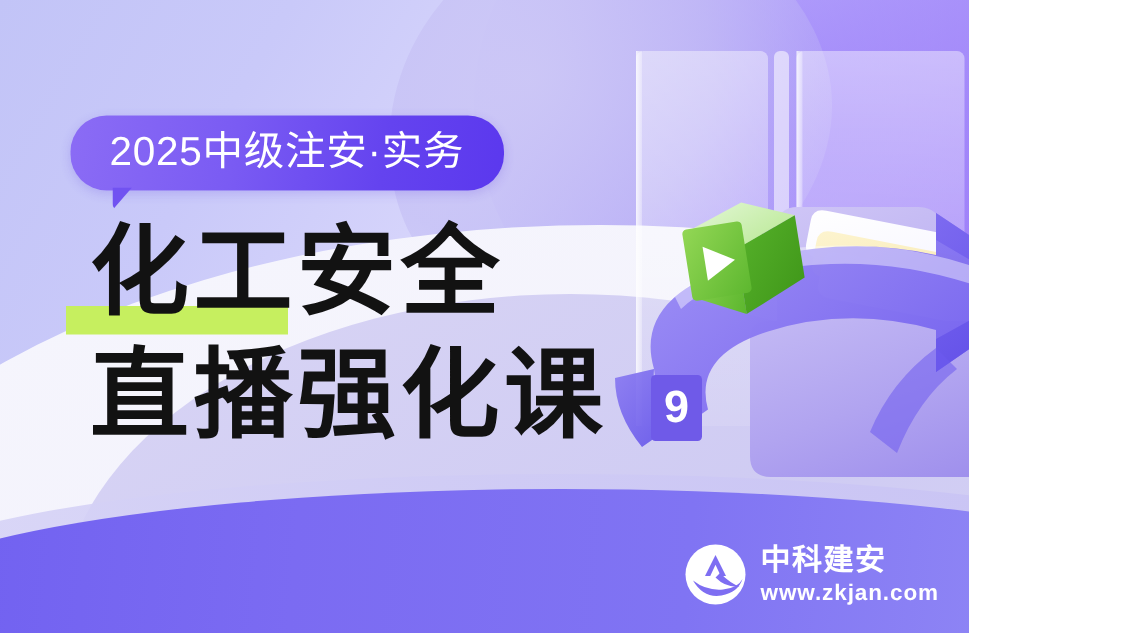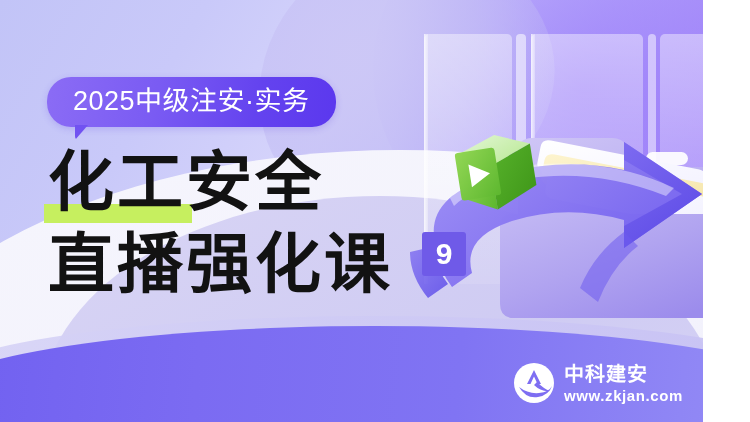--- a/index.html
+++ b/index.html
@@ -3,21 +3,21 @@
 <meta charset="utf-8">
 <title>Course Banner</title>
 <style>
   html, body {
     margin: 0;
     padding: 0;
     background: #ffffff;
   }
   .banner {
     position: relative;
-    width: 703px;
+    width: 646px;
     height: 422px;
     overflow: hidden;
     font-family: "Liberation Sans", "DejaVu Sans", sans-serif;
     background: linear-gradient(120deg, #c2c4f7 0%, #c9c9f9 22%, #d6d4fb 42%, #bdb4fb 62%, #a184f9 84%, #9677f8 100%);
   }
 
   
   .bg-light-sweep {
     position: absolute;
     left: -160px;
@@ -146,33 +146,35 @@
     white-space: nowrap;
   }
   .title-line .big {
     position: relative;
     z-index: 2;
     font-family: "Liberation Serif", "DejaVu Serif", serif;
     font-weight: 700;
     font-size: 66px;
     letter-spacing: 3px;
     color: #121212;
+    margin-left: 12px;
   }
   .title-line-1 { margin-bottom: 16px; }
   .green-underline {
     position: absolute;
     left: -4px;
     top: 54px;
     width: 148px;
     height: 19px;
     background: #c6ef5f;
     z-index: 1;
   }
   .title-line-2 {
     display: flex;
+    align-items: flex-end;
     gap: 16px;
   }
   .num-badge {
     display: inline-flex;
     align-items: center;
     justify-content: center;
     width: 44px;
     height: 44px;
     margin-left: 13px;
     margin-bottom: 4px;

